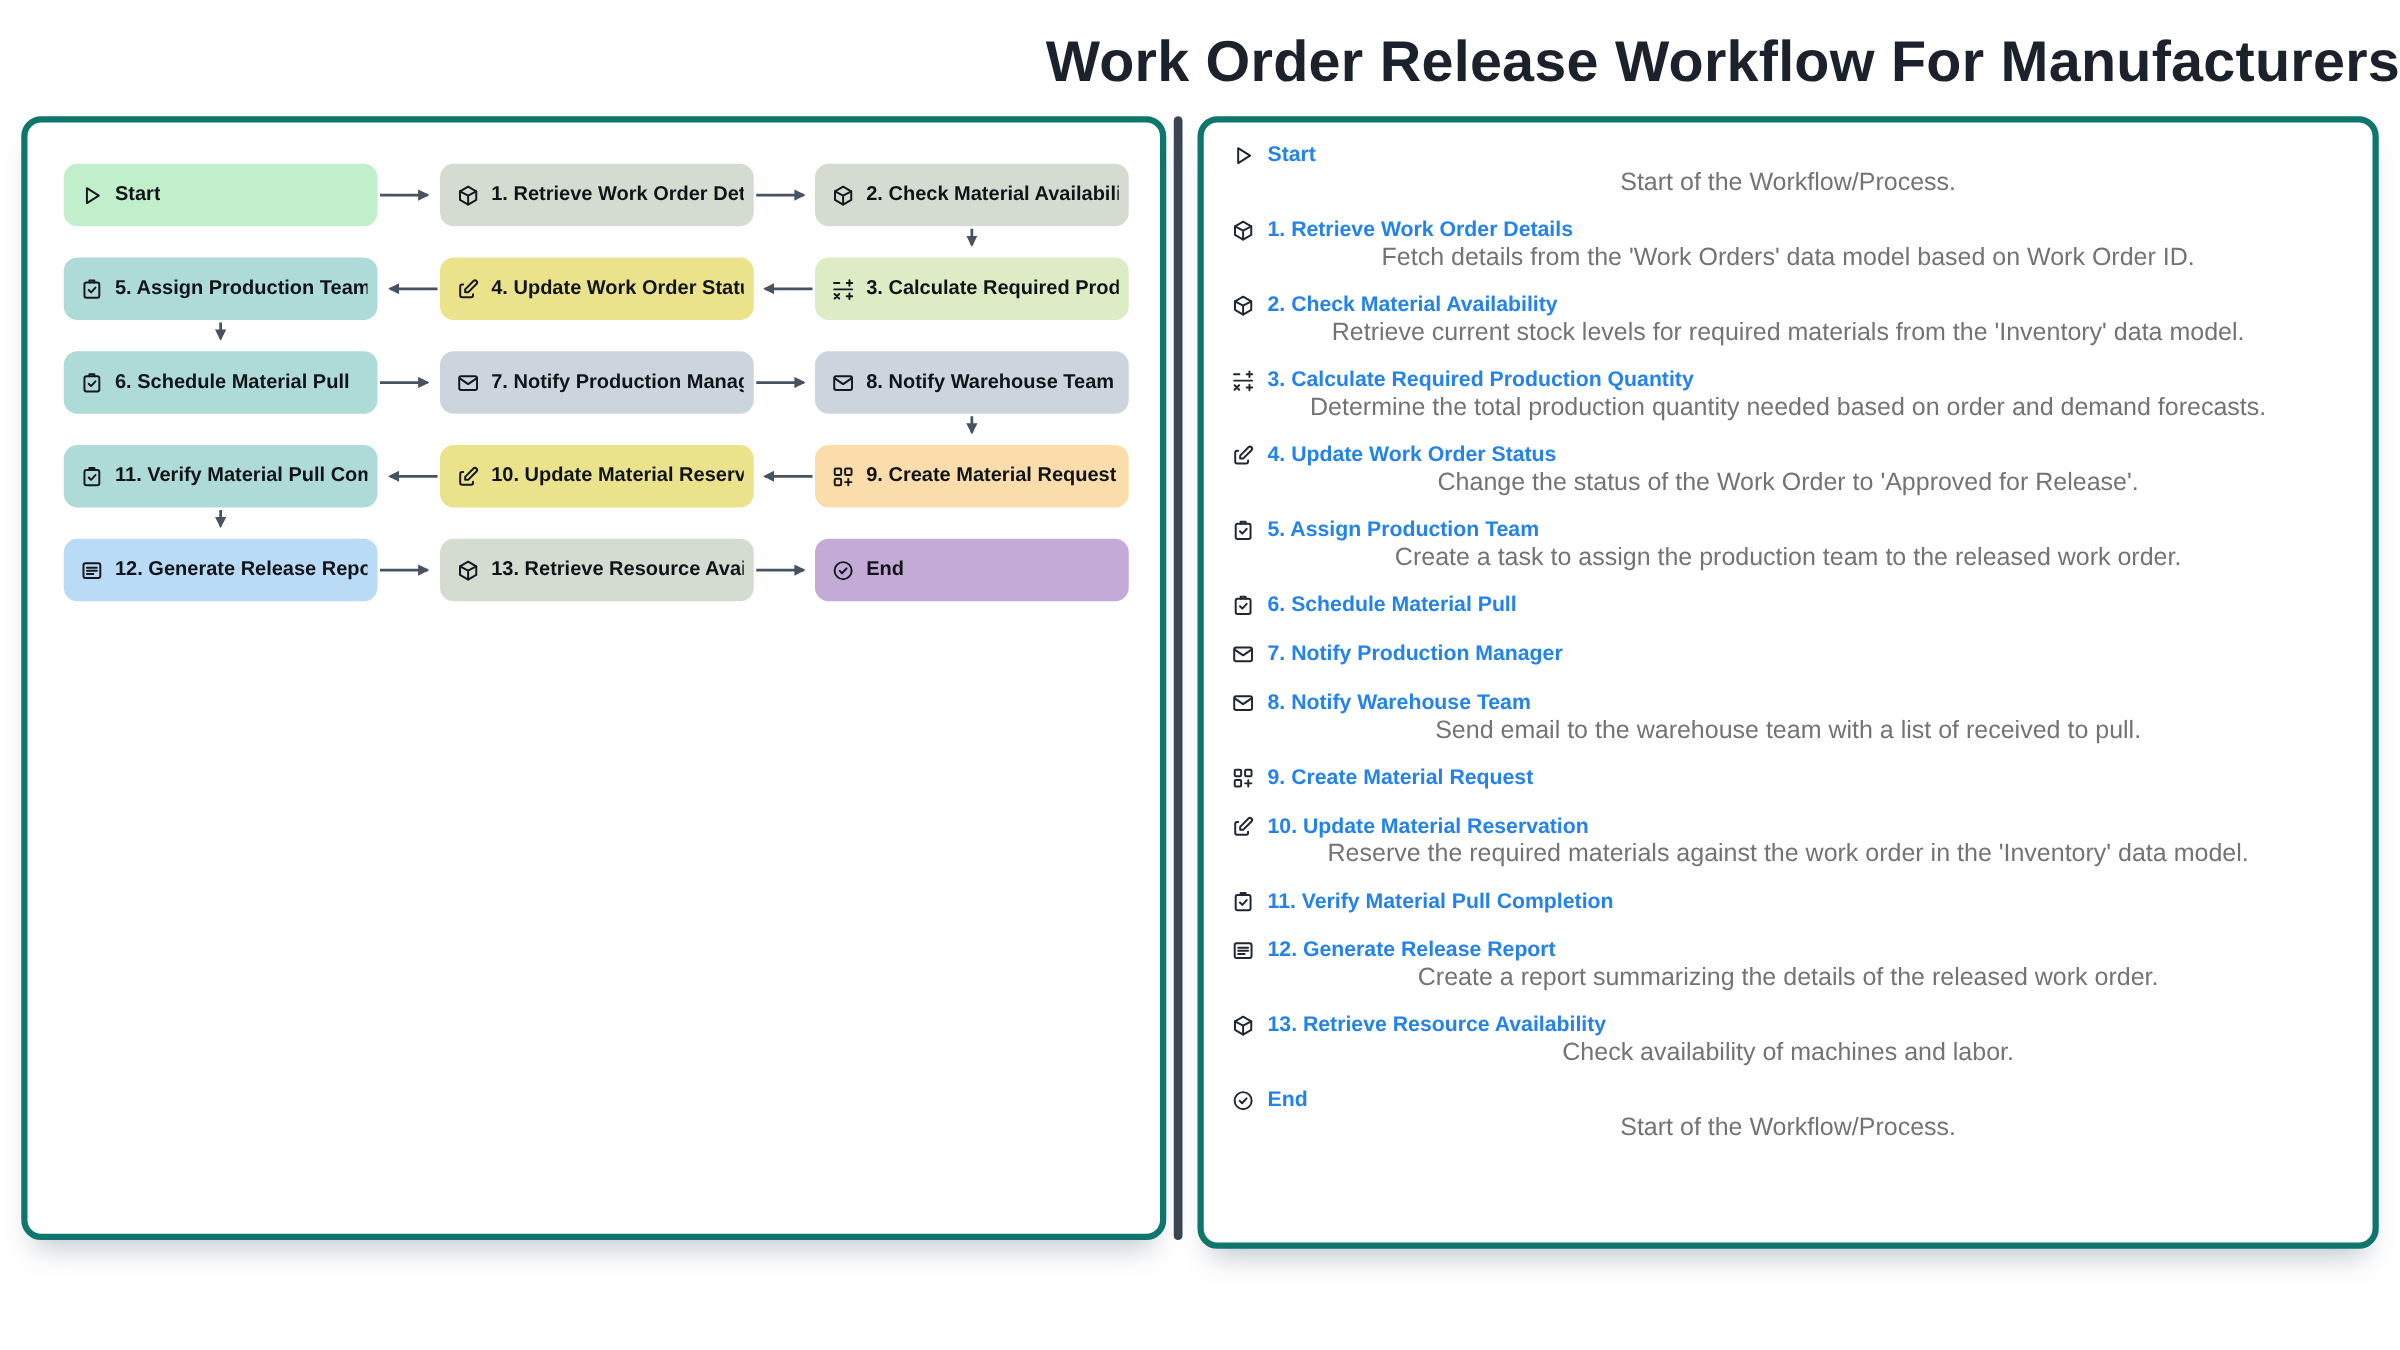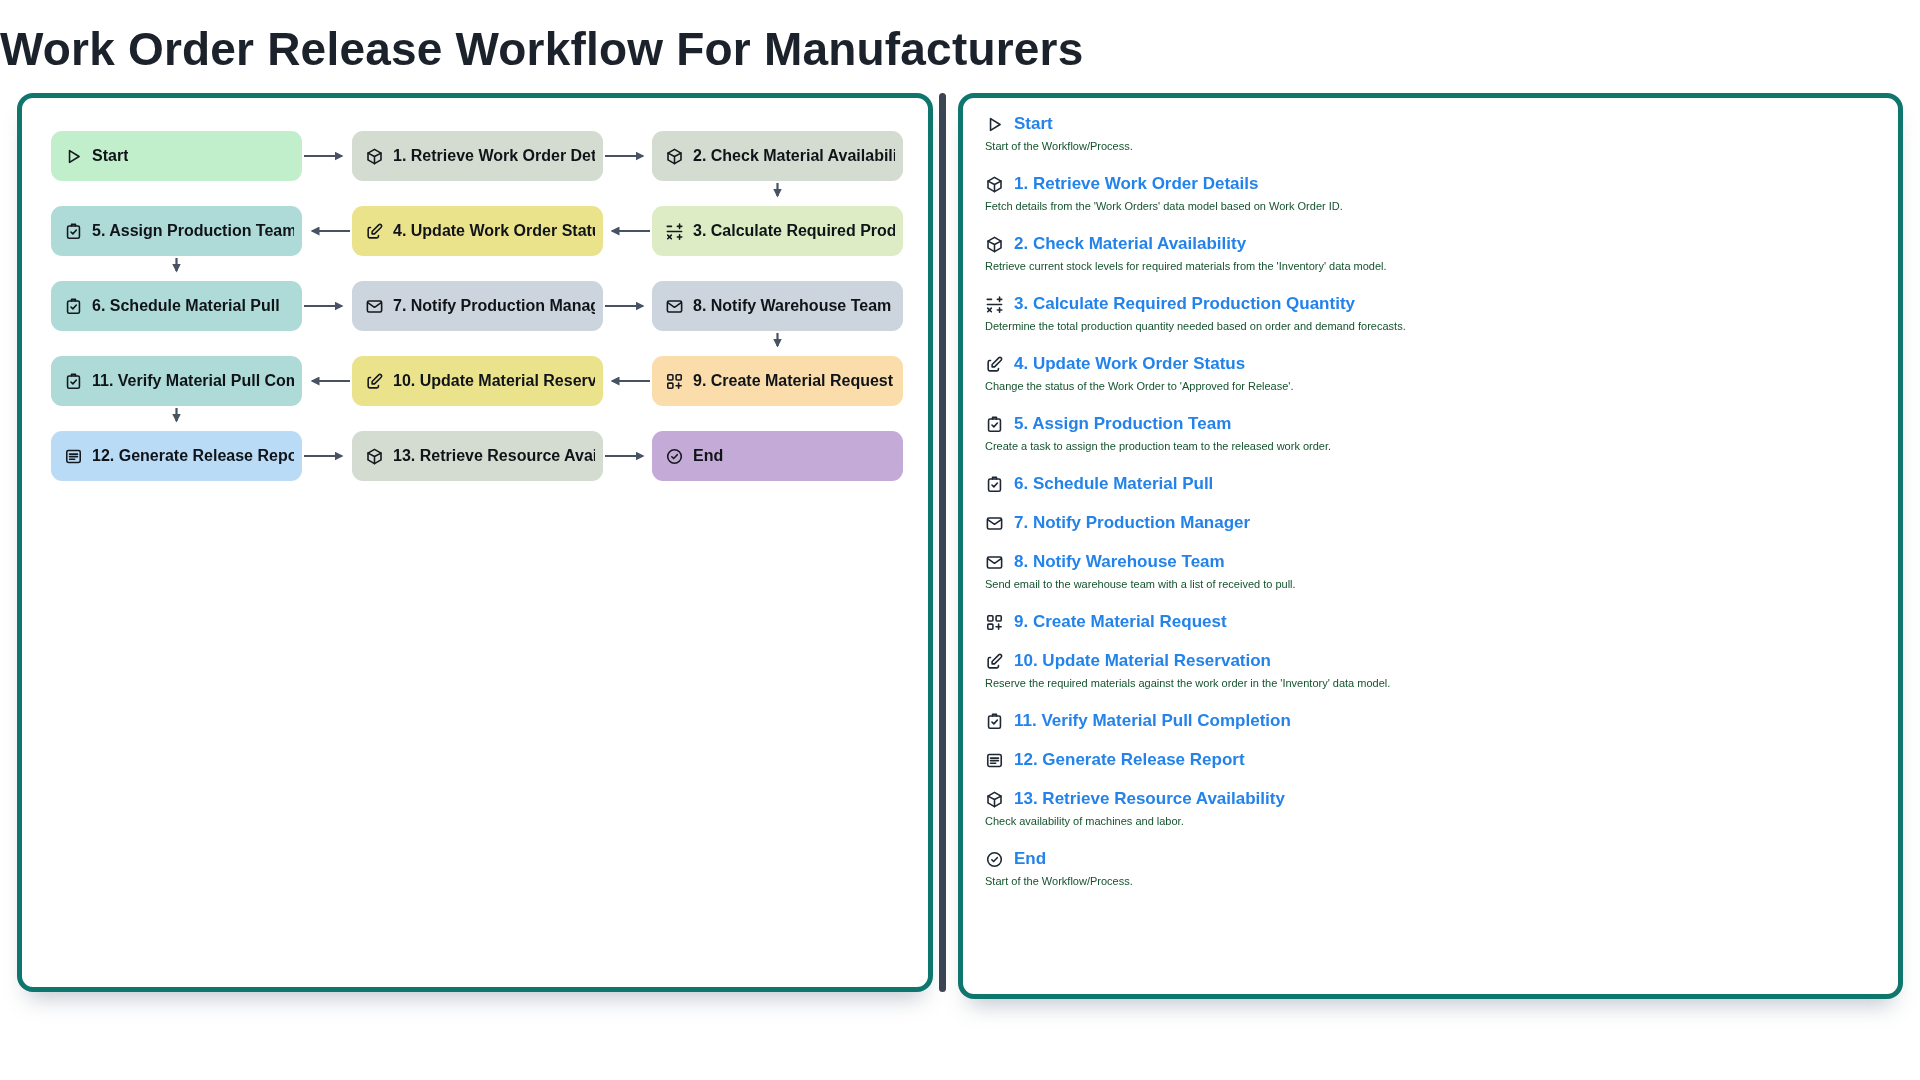--- a/index.html
+++ b/index.html
@@ -3,21 +3,21 @@
 <meta charset="utf-8">
 <style>
   html,body{margin:0;padding:0;background:#ffffff;}
   body{
     width:1920px;height:1080px;position:relative;
     font-family:"Liberation Sans", sans-serif;
     -webkit-font-smoothing:antialiased;
   }
   .page-title{
     position:absolute;top:22px;left:0;width:1920px;
-    text-align:left;font-size:46px;line-height:54px;font-weight:700;
+    text-align:right;font-size:46px;line-height:54px;font-weight:700;
     color:#1c222b;letter-spacing:.2px;margin:0;
   }
   .card{
     position:absolute;background:#ffffff;
     border:5px solid #0f766e;border-radius:16px;
     box-shadow:0 16px 22px -10px rgba(120,134,152,.45);
     box-sizing:border-box;
   }
   #flow-card{left:17px;top:93px;width:916px;height:899px;}
   #pane-divider{
@@ -47,21 +47,21 @@
   .f-request{background:#fbdcab}
   .f-report{background:#b9dbf6}
   .f-end{background:#c4aad6}
   #arrow-layer{position:absolute;left:0;top:0;width:916px;height:899px;pointer-events:none;}
 
   
   .item{margin-bottom:17px;}
   .item-head{display:flex;align-items:center;gap:10px;line-height:22px;}
   .item-head svg{width:19px;height:19px;color:#1f2733;flex:0 0 auto;}
   .item-title{color:#2383ea;font-weight:700;font-size:17px;cursor:pointer;}
-  .item-desc{font-size:11px;line-height:20px;color:#14532d;margin-top:1px;}
+  .item-desc{font-size:20px;line-height:20px;color:#737373;margin-top:1px;text-align:center;}
   .hidden-defs{position:absolute;width:0;height:0;overflow:hidden;}
 </style>
 </head>
 <body>
 
 <svg class="hidden-defs" xmlns="http://www.w3.org/2000/svg">
   <defs>
     <g id="stroke-style"></g>
     <symbol id="i-play" viewBox="0 0 24 24" fill="none" stroke="currentColor" stroke-width="2" stroke-linecap="round" stroke-linejoin="round">
         <path d="M7 4.5 19 12 7 19.5 Z"></path>
@@ -351,20 +351,21 @@
     </div>
   </div>
 
   <div class="item">
     <div class="item-head">
       <svg>
           <use href="#i-report"></use>
         </svg>
       <span class="item-title">12. Generate Release Report</span>
     </div>
+    <div class="item-desc">Create a report summarizing the details of the released work order.</div>
   </div>
 
   <div class="item">
     <div class="item-head">
       <svg>
           <use href="#i-cube"></use>
         </svg>
       <span class="item-title">13. Retrieve Resource Availability</span>
     </div>
     <div class="item-desc">Check availability of machines and labor.</div>

